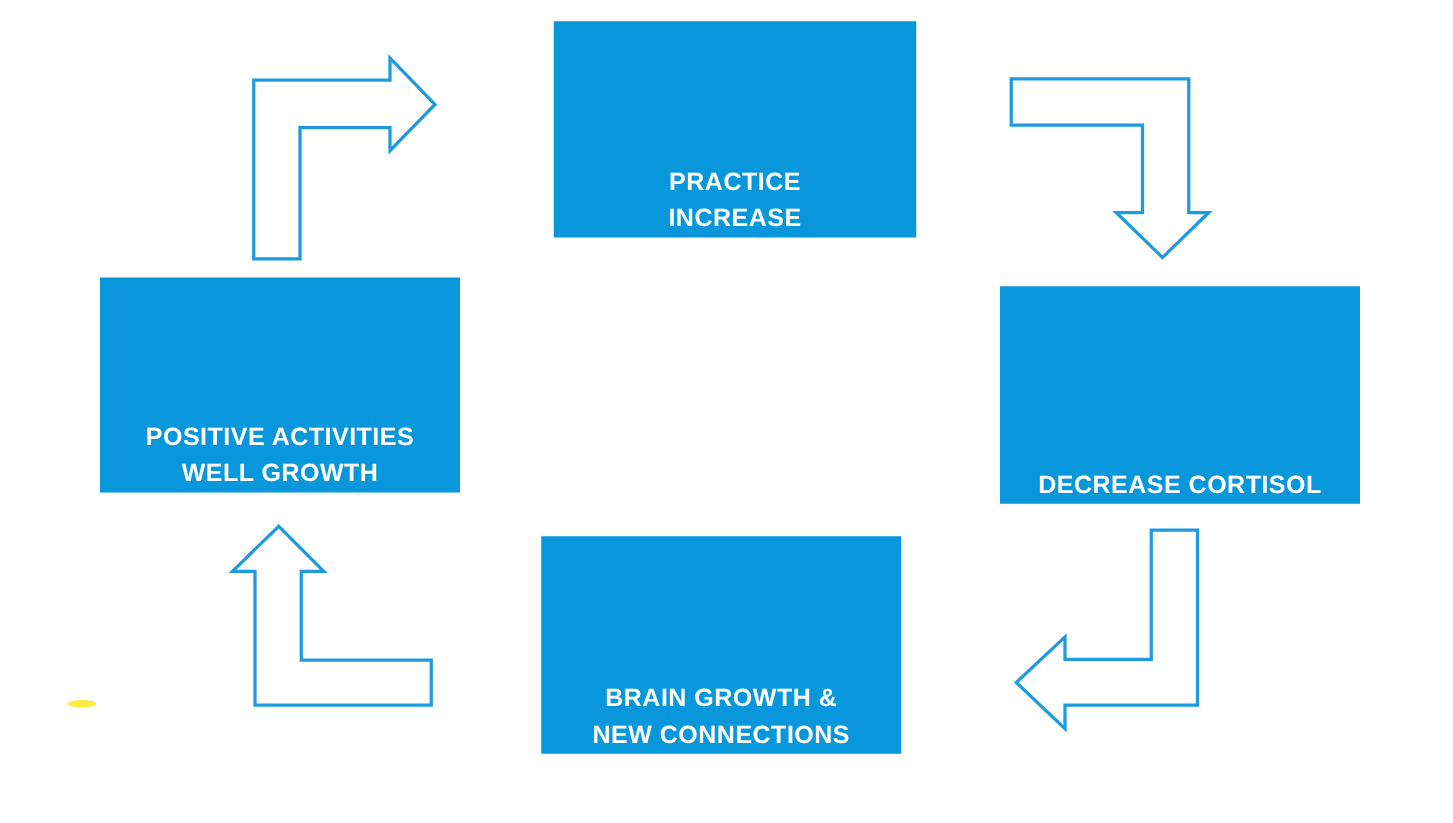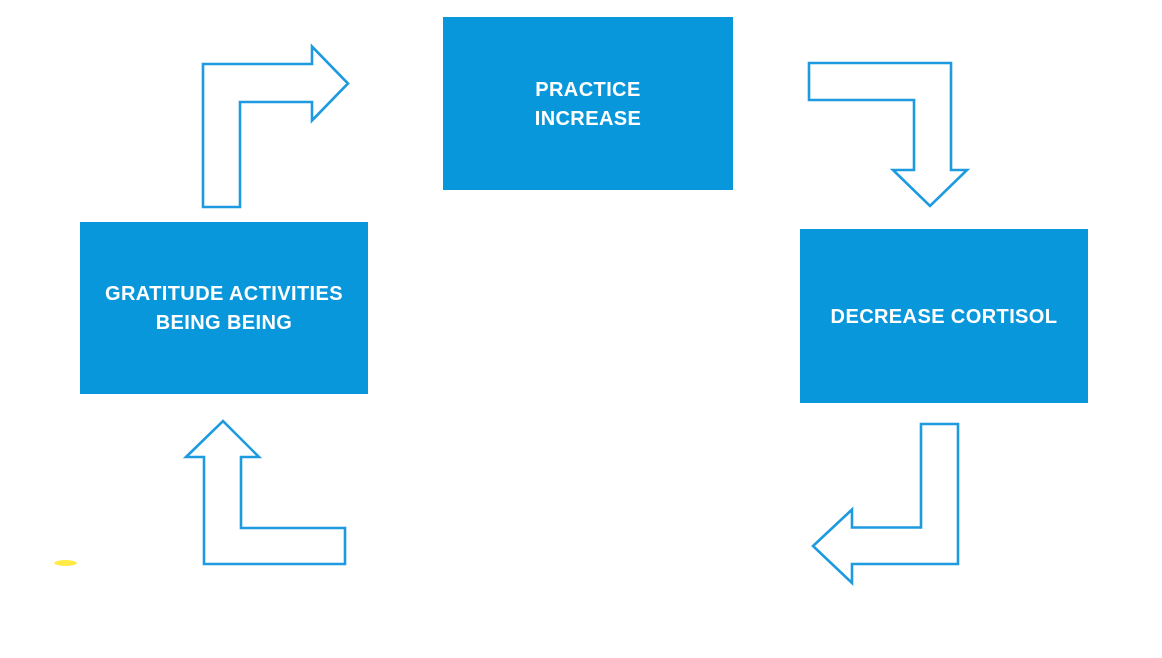--- a/index.html
+++ b/index.html
@@ -15,21 +15,21 @@
     background: var(--canvas-bg, #ffffff);
     overflow: hidden;
   }
   .node {
     position: absolute;
     background: var(--node-fill, #0997dc);
     color: var(--node-text, #ffffff);
     display: flex;
     flex-direction: column;
     align-items: center;
-    justify-content: center;
+    justify-content: flex-end;
     text-align: center;
     font-weight: 700;
     font-size: 20px;
     line-height: 29px;
     letter-spacing: 0.4px;
   }
   .node span { display: block; white-space: nowrap; }
   .node-top    { left: 443px; top: 17px;  width: 290px; height: 173px; }
   .node-right  { left: 800px; top: 229px; width: 288px; height: 174px; }
   .node-bottom { left: 433px; top: 429px; width: 288px; height: 174px; }
@@ -76,21 +76,25 @@
 
   <div class="node node-top">
     <span>PRACTICE</span>
     <span>INCREASE</span>
   </div>
 
   <div class="node node-right">
     <span>DECREASE CORTISOL</span>
   </div>
 
+  <div class="node node-bottom">
+    <span>BRAIN GROWTH &amp;</span>
+    <span>NEW CONNECTIONS</span>
+  </div>
 
   <div class="node node-left">
-    <span>GRATITUDE ACTIVITIES</span>
-    <span>BEING BEING</span>
+    <span>POSITIVE ACTIVITIES</span>
+    <span>WELL GROWTH</span>
   </div>
 
   <div class="stray-mark"></div>
 
 </div>
 
 </body></html>

